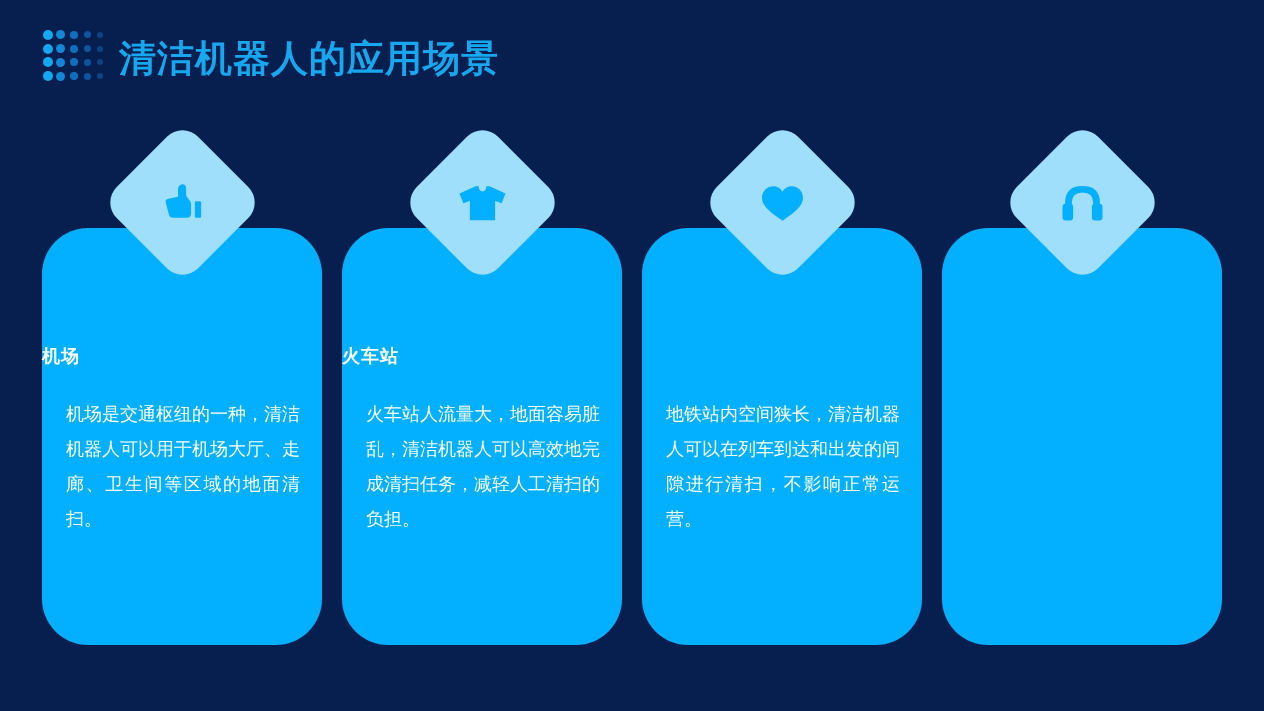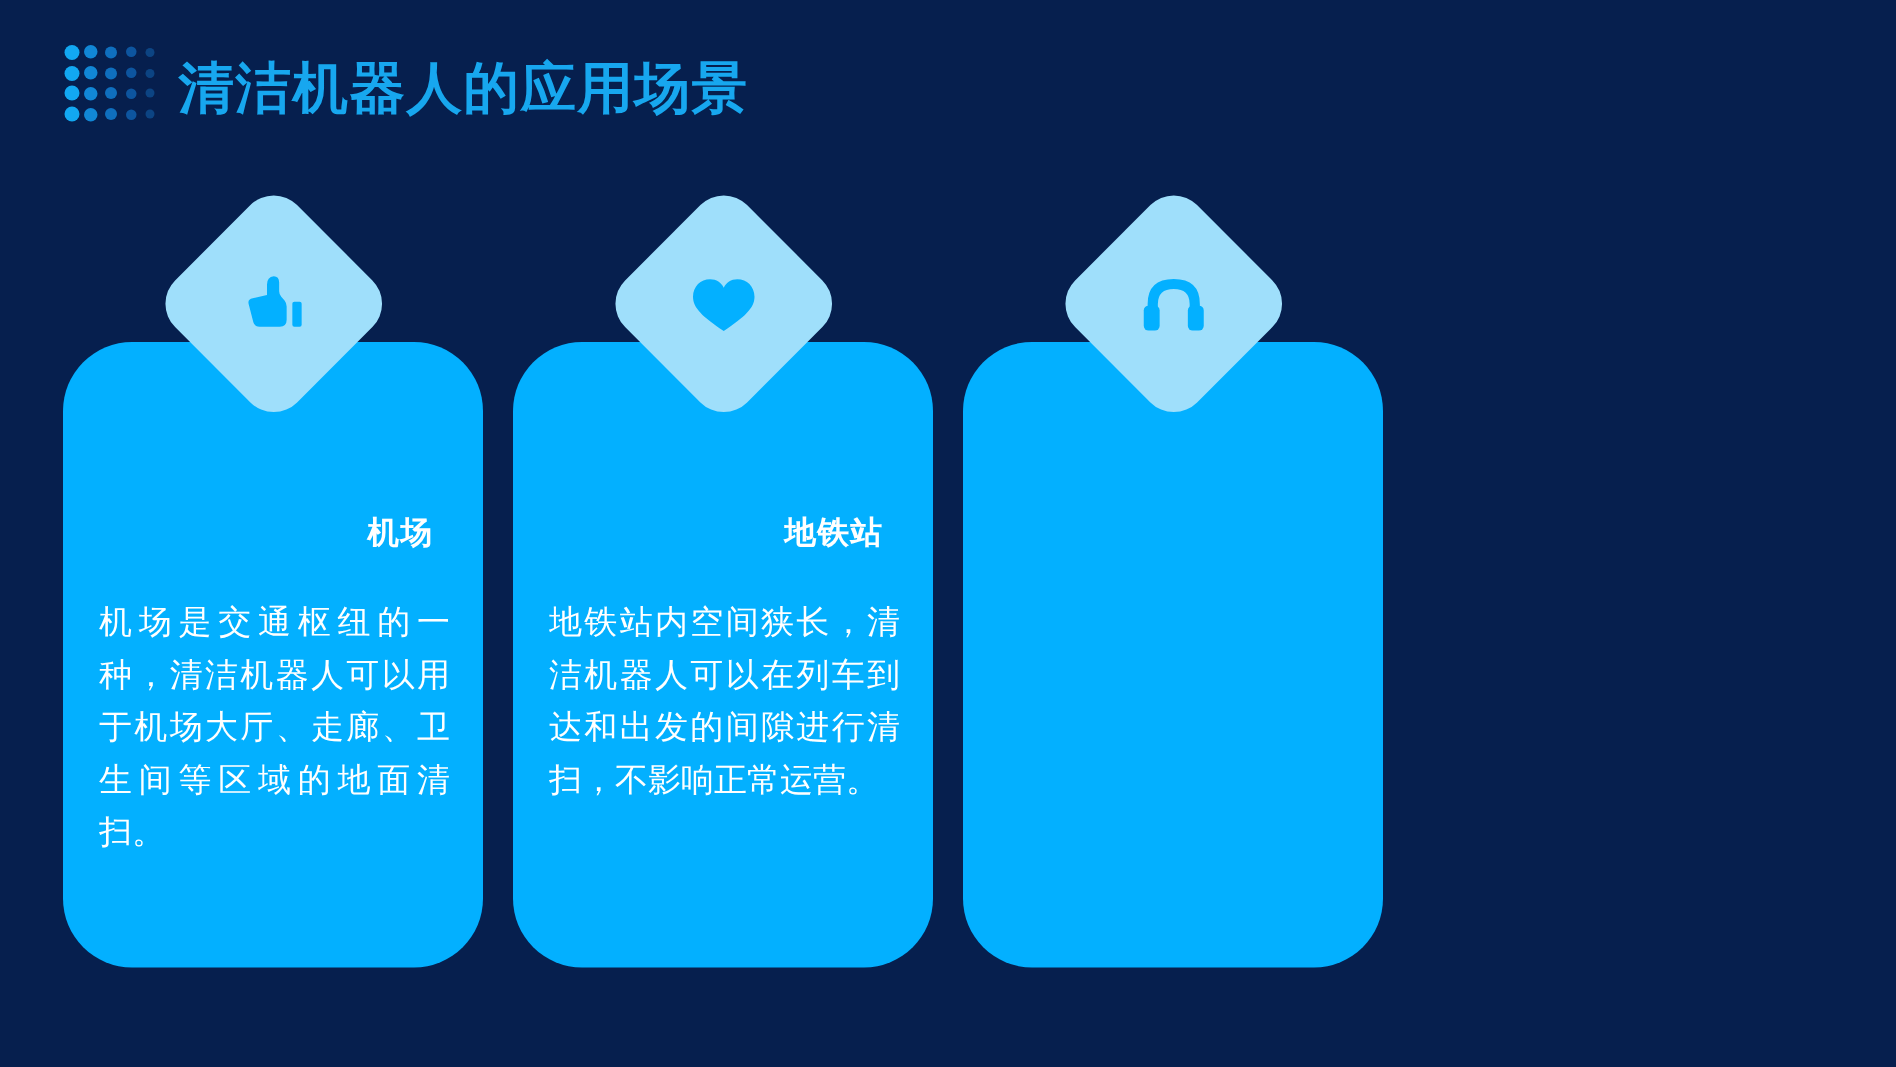--- a/index.html
+++ b/index.html
@@ -111,34 +111,34 @@
     align-items: center;
     justify-content: center;
   }
   .card-diamond svg { display: block; }
 
   .card-title {
     position: absolute;
     left: 0;
     top: 198px;
     width: 247px;
-    text-align: right;
-    font-size: 21px;
+    text-align: left;
+    font-size: 18px;
     font-weight: bold;
     color: #ffffff;
     letter-spacing: 1px;
     line-height: 26px;
   }
 
   .card-text {
     position: absolute;
     left: 24px;
     top: 252px;
     width: 234px;
-    font-size: 22px;
+    font-size: 18px;
     line-height: 35px;
     color: #ffffff;
     text-align: justify;
     text-justify: inter-ideograph;
   }
 </style>
 </head>
 <body>
 
 <div id="slide-header">
@@ -180,31 +180,42 @@
             <path d="M23.5 21.5 L23.5 14.5 Q23.5 9.5 28.0 9.0 Q31.5 9.0 31.6 13.0 L31.6 19.0 Q31.6 21.0 33.0 22.6 L35.2 25.2 Q36.6 26.9 36.6 29.2 L36.6 38.0 Q36.6 42.6 32.0 42.6 L18.5 42.6 Q15.2 42.6 14.4 39.6 L11.3 27.6 Q10.4 24.2 14.0 23.6 Z"></path>
             <rect x="40.4" y="26.0" width="6.2" height="16.6" rx="1.3"></rect>
           </g>
         </svg>
       </span>
     </div>
     <div class="card-title">机场</div>
     <div class="card-text">机场是交通枢纽的一种，清洁机器人可以用于机场大厅、走廊、卫生间等区域的地面清扫。</div>
   </div>
 
+  <div class="card-wrap">
+    <div class="card-body"></div>
+    <div class="card-diamond">
+      <span class="icon-holder">
+        <svg width="58" height="58" viewBox="0 0 58 58" aria-hidden="true">
+          <path fill="#03b0ff" d="M22.0 12.0 L25.0 12.0 Q25.8 17.2 29.0 17.2 Q32.2 17.2 33.0 12.0 L36.0 12.0 L52.0 19.2 L48.2 29.0 L41.6 26.8 L41.6 46.0 L16.4 46.0 L16.4 26.8 L9.8 29.0 L6.0 19.2 Z"></path>
+        </svg>
+      </span>
+    </div>
+    <div class="card-title">火车站</div>
+    <div class="card-text">火车站人流量大，地面容易脏乱，清洁机器人可以高效地完成清扫任务，减轻人工清扫的负担。</div>
+  </div>
 
   <div class="card-wrap">
     <div class="card-body"></div>
     <div class="card-diamond">
       <span class="icon-holder">
         <svg width="56" height="56" viewBox="0 0 56 56" aria-hidden="true">
           <path fill="#03b0ff" d="M28 45.5 C 14.0 36.0 7.5 30.2 7.5 22.6 C 7.5 15.8 12.6 11.0 18.9 11.0 C 23.2 11.0 26.3 13.3 28 16.6 C 29.7 13.3 32.8 11.0 37.1 11.0 C 43.4 11.0 48.5 15.8 48.5 22.6 C 48.5 30.2 42.0 36.0 28 45.5 Z"></path>
         </svg>
       </span>
     </div>
-    <div class="card-title">地铁站</div>
     <div class="card-text">地铁站内空间狭长，清洁机器人可以在列车到达和出发的间隙进行清扫，不影响正常运营。</div>
   </div>
 
   <div class="card-wrap">
     <div class="card-body"></div>
     <div class="card-diamond">
       <span class="icon-holder">
         <svg width="56" height="56" viewBox="0 0 56 56" aria-hidden="true">
           <g fill="#03b0ff">
             <path d="M10.6 32.0 L10.6 27.4 Q10.6 10.8 28.0 10.8 Q45.4 10.8 45.4 27.4 L45.4 32.0 L38.6 32.0 L38.6 27.4 Q38.6 17.4 28.0 17.4 Q17.4 17.4 17.4 27.4 L17.4 32.0 Z"></path>

